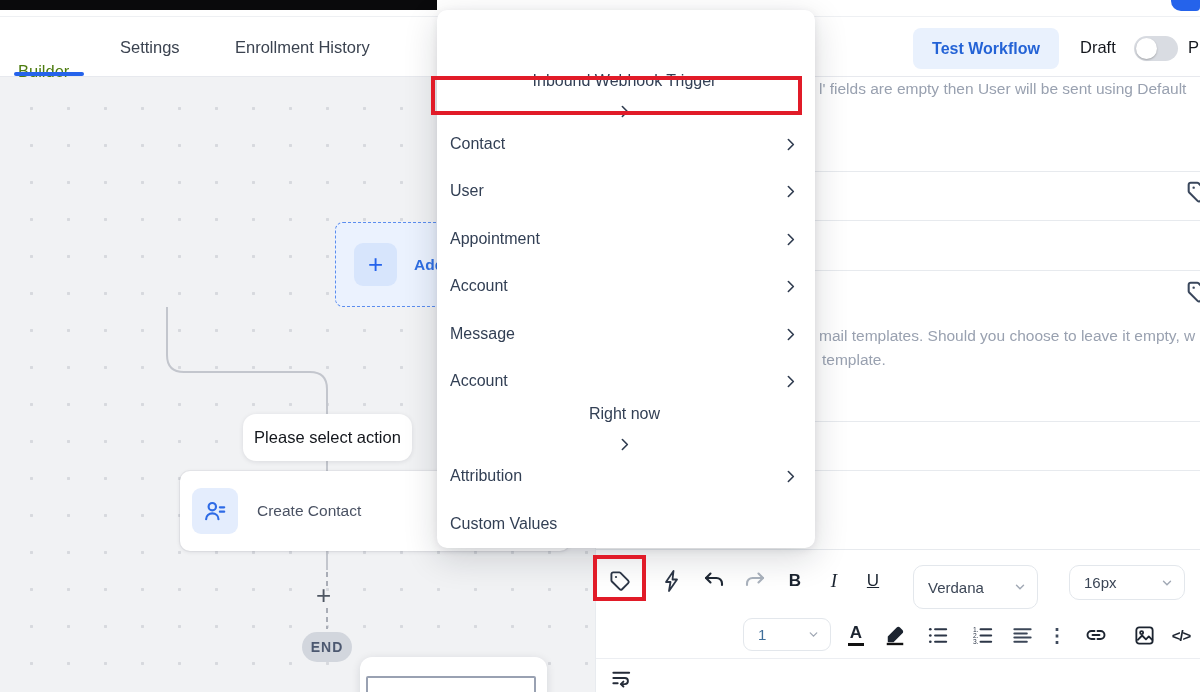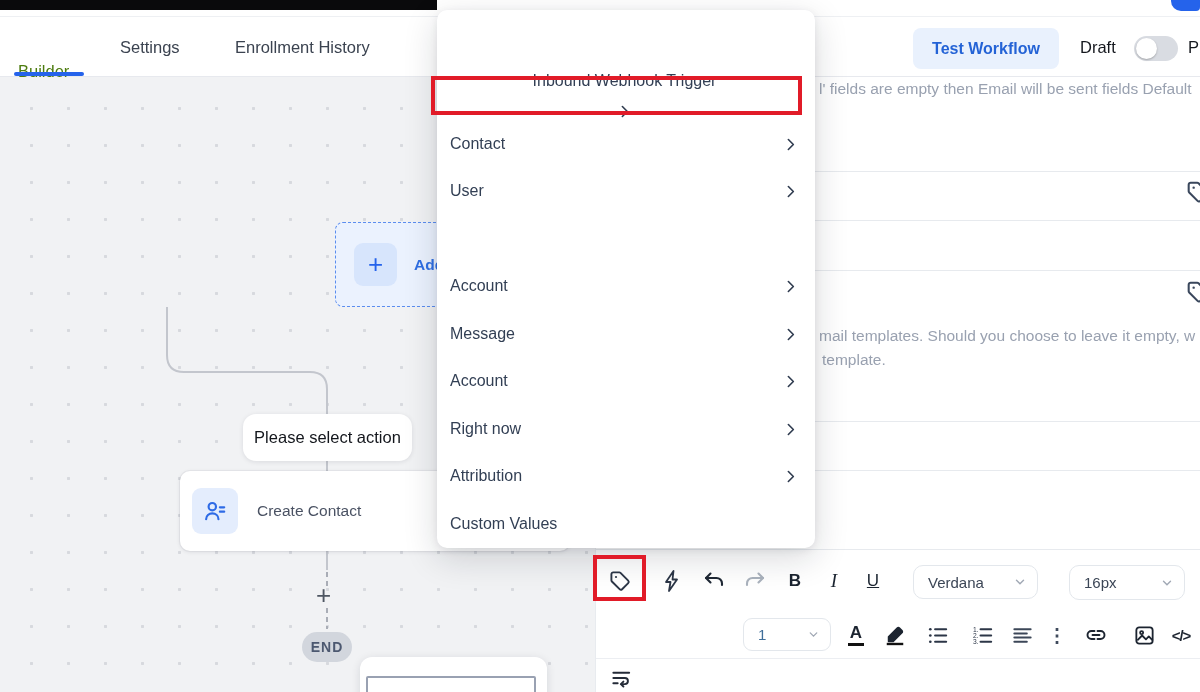--- a/index.html
+++ b/index.html
@@ -81,21 +81,21 @@
     <div style="position:absolute;left:302px;top:556px;width:50px;height:30px;border-radius:16px;background:#d2d6dd;display:flex;align-items:center;justify-content:center;">
       <span style="font-size:14px;font-weight:600;color:#4c5870;letter-spacing:1px;">END</span>
     </div>
 
     <div style="position:absolute;left:360px;top:581px;width:187px;height:120px;background:#fff;border-radius:12px;box-shadow:0 2px 10px rgba(16,24,40,.12);">
       <div style="position:absolute;left:6px;top:19px;width:166px;height:92px;border:2px solid #99a1b2;border-radius:2px;background:#fff;"></div>
     </div>
   </div>
 
   <div id="panel">
-    <div class="gray-text" style="left:223px;top:4px;">l' fields are empty then Email will be sent fields Default</div>
+    <div class="gray-text" style="left:223px;top:4px;">l' fields are empty then User will be sent using Default</div>
 
     <div class="pdivider" style="top:95px;"></div>
     <div class="pdivider" style="top:144px;"></div>
     <div class="pdivider" style="top:194px;"></div>
 
     <div class="tbtn" style="left:585px;top:99px;">
       <svg width="26" height="26" viewBox="0 0 24 24" fill="none" stroke="#3a475c" stroke-width="1.9" stroke-linejoin="round">
         <path d="M11.2 3.4 H5.2 A1.8 1.8 0 0 0 3.4 5.2 V11.2 A1.8 1.8 0 0 0 3.9 12.5 L11.6 20.2 A1.8 1.8 0 0 0 14.1 20.2 L20.2 14.1 A1.8 1.8 0 0 0 20.2 11.6 L12.5 3.9 A1.8 1.8 0 0 0 11.2 3.4 Z"></path>
         <circle cx="8" cy="8" r="1.1" fill="#3a475c" stroke="none"></circle>
       </svg>
@@ -139,21 +139,21 @@
     </div>
     <div class="tbtn" style="left:182px;top:488px;">
       <span class="tletter" style="font-weight:700;">B</span>
     </div>
     <div class="tbtn" style="left:221px;top:488px;">
       <span class="tletter" style="font-style:italic;font-family:'Liberation Serif',serif;font-size:19px;">I</span>
     </div>
     <div class="tbtn" style="left:260px;top:488px;">
       <span class="tletter" style="text-decoration:underline;">U</span>
     </div>
-    <div class="select" style="left:317px;top:489px;width:125px;height:34px;">
+    <div class="select" style="left:317px;top:489px;width:125px;height:44px;">
       <span class="val">Verdana</span>
       <svg width="14" height="14" viewBox="0 0 24 24" fill="none" stroke="#a0a8b4" stroke-width="2.4" stroke-linecap="round">
           <path d="M6 9 l6 6 6-6"></path>
         </svg>
     </div>
     <div class="select" style="left:473px;top:489px;width:116px;height:35px;">
       <span class="val">16px</span>
       <svg width="14" height="14" viewBox="0 0 24 24" fill="none" stroke="#a0a8b4" stroke-width="2.4" stroke-linecap="round">
           <path d="M6 9 l6 6 6-6"></path>
         </svg>
@@ -265,39 +265,45 @@
       <svg width="17" height="17" viewBox="0 0 24 24" fill="none" stroke="#2f3b4f" stroke-width="2.3" stroke-linecap="round" stroke-linejoin="round">
           <path d="M9 5 l7 7 -7 7"></path>
         </svg>
     </div>
     <div class="menu-item" style="top:157px;">
       <span class="lbl">User</span>
       <svg width="17" height="17" viewBox="0 0 24 24" fill="none" stroke="#2f3b4f" stroke-width="2.3" stroke-linecap="round" stroke-linejoin="round">
           <path d="M9 5 l7 7 -7 7"></path>
         </svg>
     </div>
+    <div class="menu-item" style="top:205px;">
+      <span class="lbl">Appointment</span>
+      <svg width="17" height="17" viewBox="0 0 24 24" fill="none" stroke="#2f3b4f" stroke-width="2.3" stroke-linecap="round" stroke-linejoin="round">
+          <path d="M9 5 l7 7 -7 7"></path>
+        </svg>
+    </div>
     <div class="menu-item" style="top:252px;">
       <span class="lbl">Account</span>
       <svg width="17" height="17" viewBox="0 0 24 24" fill="none" stroke="#2f3b4f" stroke-width="2.3" stroke-linecap="round" stroke-linejoin="round">
           <path d="M9 5 l7 7 -7 7"></path>
         </svg>
     </div>
     <div class="menu-item" style="top:300px;">
       <span class="lbl">Message</span>
       <svg width="17" height="17" viewBox="0 0 24 24" fill="none" stroke="#2f3b4f" stroke-width="2.3" stroke-linecap="round" stroke-linejoin="round">
           <path d="M9 5 l7 7 -7 7"></path>
         </svg>
     </div>
     <div class="menu-item" style="top:347px;">
       <span class="lbl">Account</span>
       <svg width="17" height="17" viewBox="0 0 24 24" fill="none" stroke="#2f3b4f" stroke-width="2.3" stroke-linecap="round" stroke-linejoin="round">
           <path d="M9 5 l7 7 -7 7"></path>
         </svg>
     </div>
-    <div class="menu-item" style="top:395px;">
+    <div class="menu-item" style="top:395px;flex-direction:column;">
       <span class="lbl">Right now</span>
       <svg width="17" height="17" viewBox="0 0 24 24" fill="none" stroke="#2f3b4f" stroke-width="2.3" stroke-linecap="round" stroke-linejoin="round">
           <path d="M9 5 l7 7 -7 7"></path>
         </svg>
     </div>
     <div class="menu-item" style="top:442px;">
       <span class="lbl">Attribution</span>
       <svg width="17" height="17" viewBox="0 0 24 24" fill="none" stroke="#2f3b4f" stroke-width="2.3" stroke-linecap="round" stroke-linejoin="round">
           <path d="M9 5 l7 7 -7 7"></path>
         </svg>

